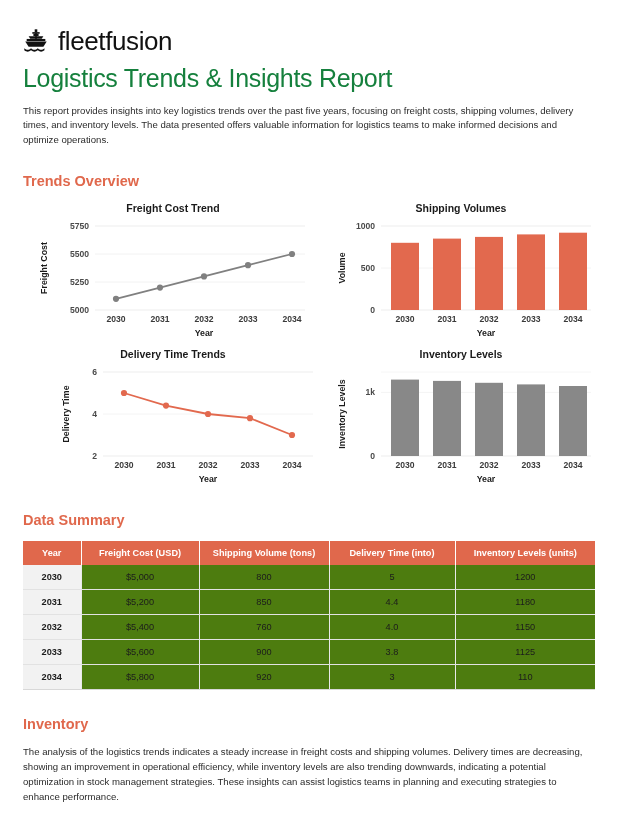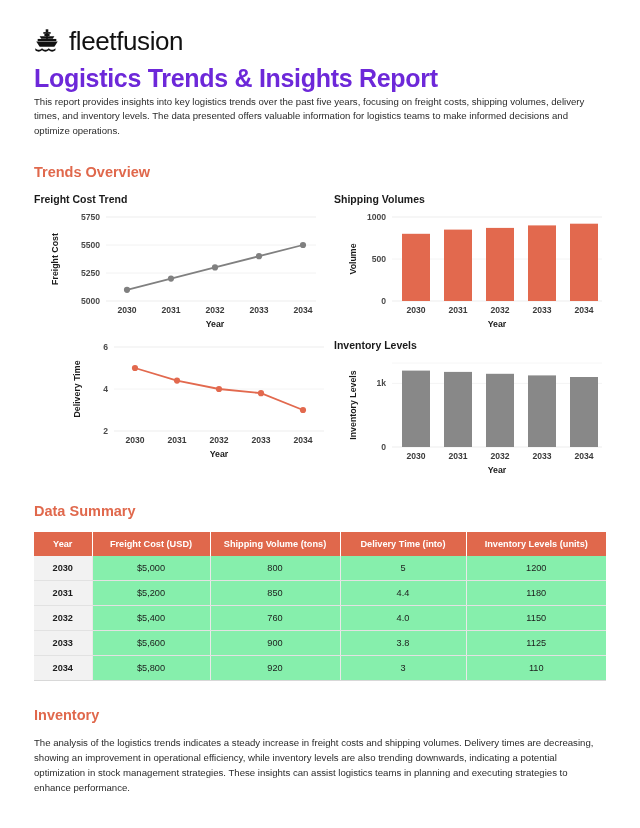--- a/index.html
+++ b/index.html
@@ -4,59 +4,59 @@
 <style>
   * { box-sizing: border-box; margin: 0; padding: 0; }
   html, body {
     width: 640px;
     height: 828px;
     background: #ffffff;
     font-family: "Liberation Sans", sans-serif;
     color: #222222;
     overflow: hidden;
   }
-  .page { width: 640px; height: 828px; padding: 28px 34px 0 34px; position: relative; border-radius: 31px; }
+  .page { width: 640px; height: 828px; padding: 28px 34px 0 23px; position: relative; border-radius: 31px; }
 
   
   .logo-row { display: flex; align-items: center; gap: 9px; margin-bottom: 11px; }
   .logo-mark { width: 26px; height: 26px; flex: 0 0 26px; display: block; }
   .logo-word { font-size: 26px; font-weight: 400; letter-spacing: -0.4px; color: #111111; line-height: 1; }
 
   .doc-title {
-    font-size: 25px; font-weight: 700; color: #6d28d9;
-    letter-spacing: -0.3px; line-height: 1.1; margin-bottom: 2px;
+    font-size: 25px; font-weight: 400; color: #15803d;
+    letter-spacing: -0.3px; line-height: 1.1; margin-bottom: 11px;
   }
   .intro {
     font-size: 9.6px; line-height: 1.52; color: #2b2b2b; max-width: 572px;
   }
 
   
   .section-head {
     font-size: 14.5px; font-weight: 700; color: #E0684C;
     margin-top: 26px; margin-bottom: 13px;
   }
   .chart-title { font-size: 10.5px; font-weight: 700; color: #1a1a1a; margin-bottom: 4px; }
 
   
-  .charts-grid { display: grid; grid-template-columns: 300px 276px; column-gap: 0px; row-gap: 8px; }
+  .charts-grid { display: grid; grid-template-columns: 300px 276px; column-gap: 0px; row-gap: 8px; text-align: center; }
   .chart-cell { width: 300px; }
   .chart-cell.right { width: 276px; }
   .chart-box { width: 100%; }
   .chart-svg { display: block; }
 
   
   .data-table { width: 572px; border-collapse: collapse; margin-top: 2px; }
   .data-table th {
     background: #E0684C; color: #ffffff; font-size: 9.2px; font-weight: 700;
     padding: 7px 4px; text-align: center; border-right: 1px solid #ffffff;
   }
   .data-table th:last-child { border-right: none; }
   .data-table td {
     font-size: 9.2px; color: #1c1c1c; padding: 7px 4px; text-align: center;
-    border-bottom: 1px solid #e2e2e2; border-right: 1px solid #e9e9e9; background: #86efac;
+    border-bottom: 1px solid #e2e2e2; border-right: 1px solid #e9e9e9; background: #4d7c0f;
   }
   .data-table td:last-child { border-right: none; }
   .data-table td.year-cell { background: #f2f2f2; font-weight: 700; }
   .data-table tr:last-child td { border-bottom: 1px solid #d8d8d8; }
   .col-year { width: 58px; }
   .col-freight { width: 118px; }
   .col-ship { width: 130px; }
   .col-delivery { width: 126px; }
   .col-inv { width: 140px; }
 
@@ -149,20 +149,21 @@
           <text x="124" y="104" text-anchor="middle" font-family="Liberation Sans, sans-serif" font-size="8.6" font-weight="700" fill="#3a3a3a">2031</text>
           <text x="166" y="104" text-anchor="middle" font-family="Liberation Sans, sans-serif" font-size="8.6" font-weight="700" fill="#3a3a3a">2032</text>
           <text x="208" y="104" text-anchor="middle" font-family="Liberation Sans, sans-serif" font-size="8.6" font-weight="700" fill="#3a3a3a">2033</text>
           <text x="250" y="104" text-anchor="middle" font-family="Liberation Sans, sans-serif" font-size="8.6" font-weight="700" fill="#3a3a3a">2034</text>
           <text x="163" y="118" text-anchor="middle" font-family="Liberation Sans, sans-serif" font-size="8.8" font-weight="700" fill="#1a1a1a">Year</text>
         </svg>
       </div>
     </div>
 
     <div class="chart-cell">
+      <div class="chart-title">Delivery Time Trends</div>
       <div class="chart-box">
         <svg class="chart-svg" width="300" height="122" viewBox="0 0 300 122">
 
           <rect x="80" y="8" width="210" height="84" fill="#ffffff"></rect>
           <line x1="80" y1="8" x2="290" y2="8" stroke="#ededed" stroke-width="1"></line>
           <line x1="80" y1="50" x2="290" y2="50" stroke="#f4f4f4" stroke-width="1"></line>
           <line x1="80" y1="92" x2="290" y2="92" stroke="#ededed" stroke-width="1"></line>
           <text x="74" y="11" text-anchor="end" font-family="Liberation Sans, sans-serif" font-size="8.6" font-weight="700" fill="#4a4a4a">6</text>
           <text x="74" y="53" text-anchor="end" font-family="Liberation Sans, sans-serif" font-size="8.6" font-weight="700" fill="#4a4a4a">4</text>
           <text x="74" y="95" text-anchor="end" font-family="Liberation Sans, sans-serif" font-size="8.6" font-weight="700" fill="#4a4a4a">2</text>

